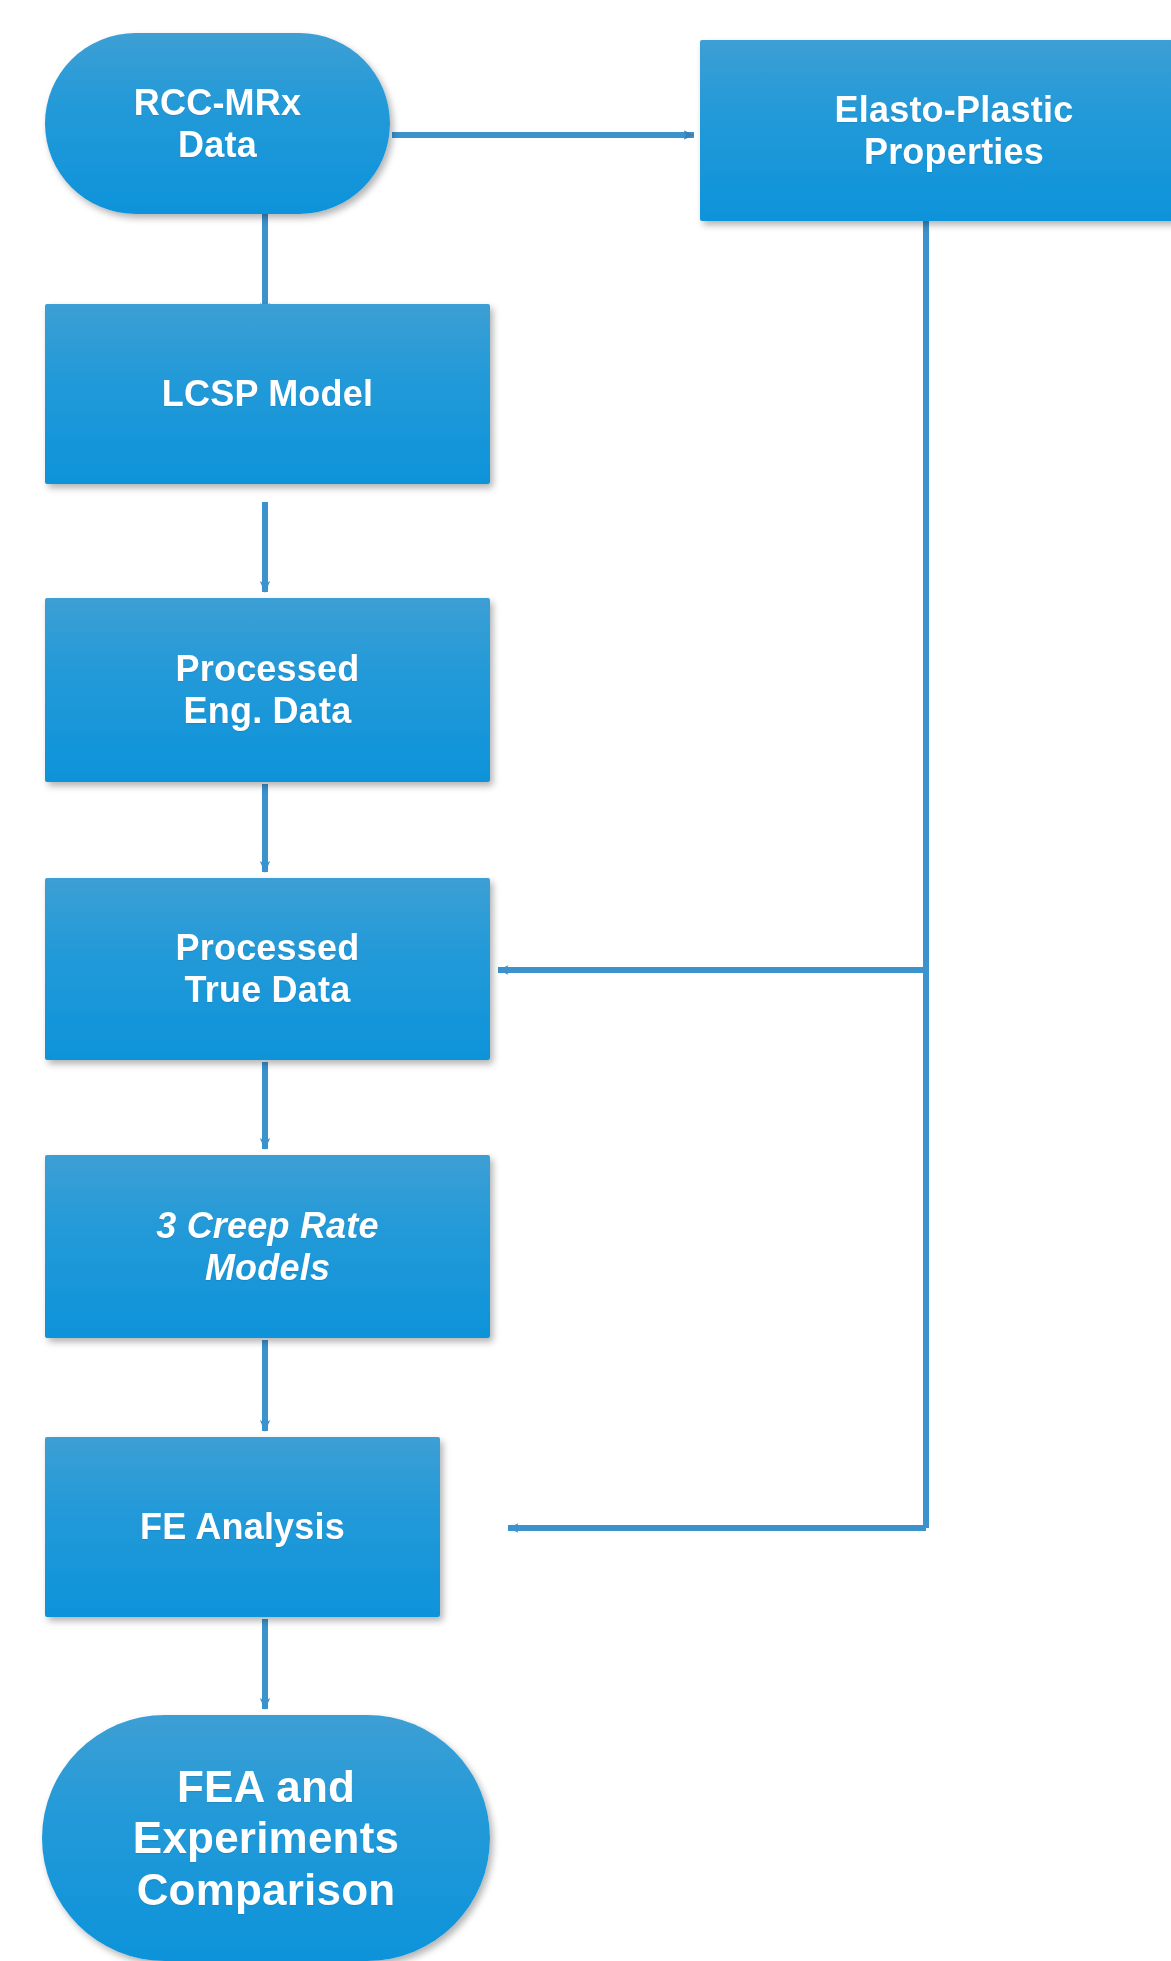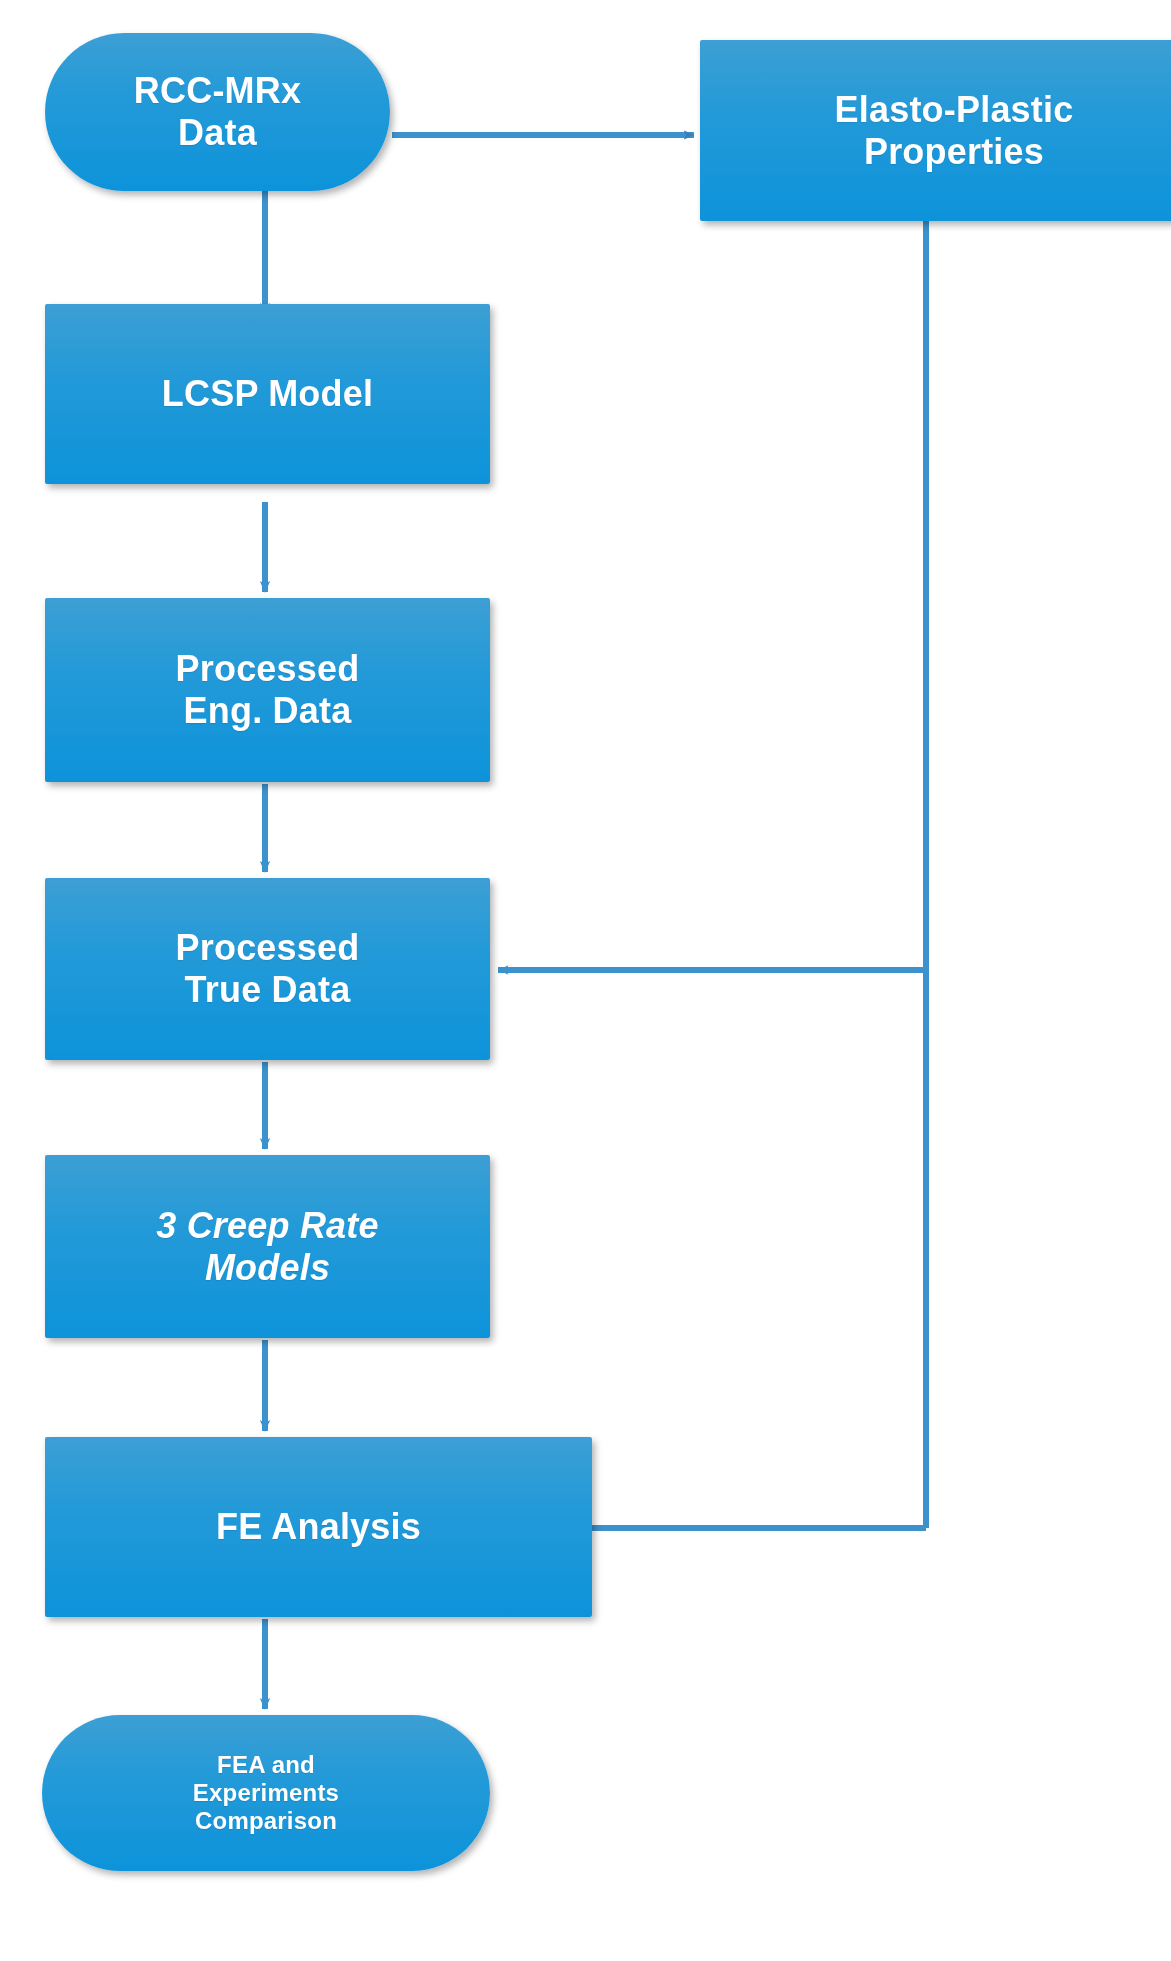--- a/index.html
+++ b/index.html
@@ -102,21 +102,21 @@
     <g>
       <path d="M926,221 L926,970" fill="none" stroke="#3b92cd" stroke-width="6"></path>
       <line x1="926" y1="970" x2="498" y2="970" stroke="#3b92cd" stroke-width="6" marker-end="url(#ah-left)"></line>
     </g>
     <g>
       <path d="M926,970 L926,1528" fill="none" stroke="#3b92cd" stroke-width="6"></path>
       <line x1="926" y1="1528" x2="508" y2="1528" stroke="#3b92cd" stroke-width="6" marker-end="url(#ah-left)"></line>
     </g>
   </svg>
 
-  <div class="node stadium" style="left:45px; top:33px; width:345px; height:158px; font-size:36px;">
+  <div class="node stadium" style="left:45px; top:33px; width:345px; height:181px; font-size:36px;">
     <span class="label">RCC-MRx
 Data</span>
   </div>
 
   <div class="node rect" style="left:700px; top:40px; width:508px; height:181px; font-size:36px;">
     <span class="label">Elasto-Plastic
 Properties</span>
   </div>
 
   <div class="node rect" style="left:45px; top:304px; width:445px; height:180px; font-size:36px;">
@@ -131,23 +131,23 @@
   <div class="node rect" style="left:45px; top:878px; width:445px; height:182px; font-size:36px;">
     <span class="label">Processed
 True Data</span>
   </div>
 
   <div class="node rect" style="left:45px; top:1155px; width:445px; height:183px; font-size:36px;font-style:italic;">
     <span class="label">3 Creep Rate
 Models</span>
   </div>
 
-  <div class="node rect" style="left:45px; top:1437px; width:547px; height:180px; font-size:36px;">
+  <div class="node rect" style="left:45px; top:1437px; width:395px; height:180px; font-size:36px;">
     <span class="label">FE Analysis</span>
   </div>
 
-  <div class="node stadium" style="left:42px; top:1715px; width:448px; height:156px; font-size:24px;">
+  <div class="node stadium" style="left:42px; top:1715px; width:448px; height:246px; font-size:44px;">
     <span class="label">FEA and
 Experiments
 Comparison</span>
   </div>
 
 </div>
 
 </body></html>

